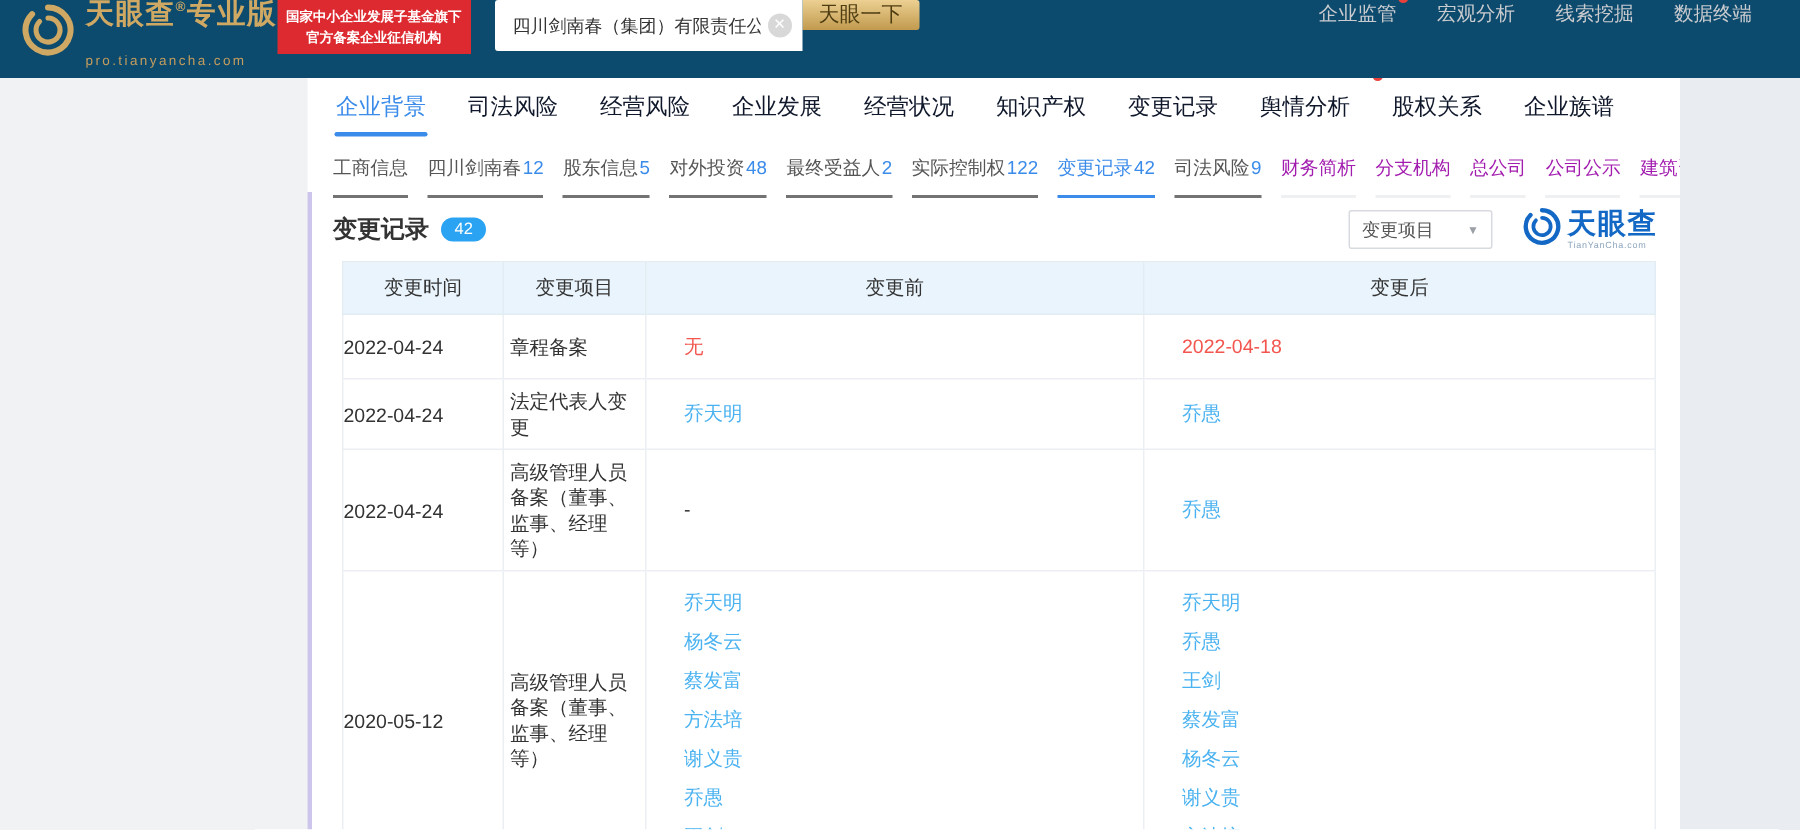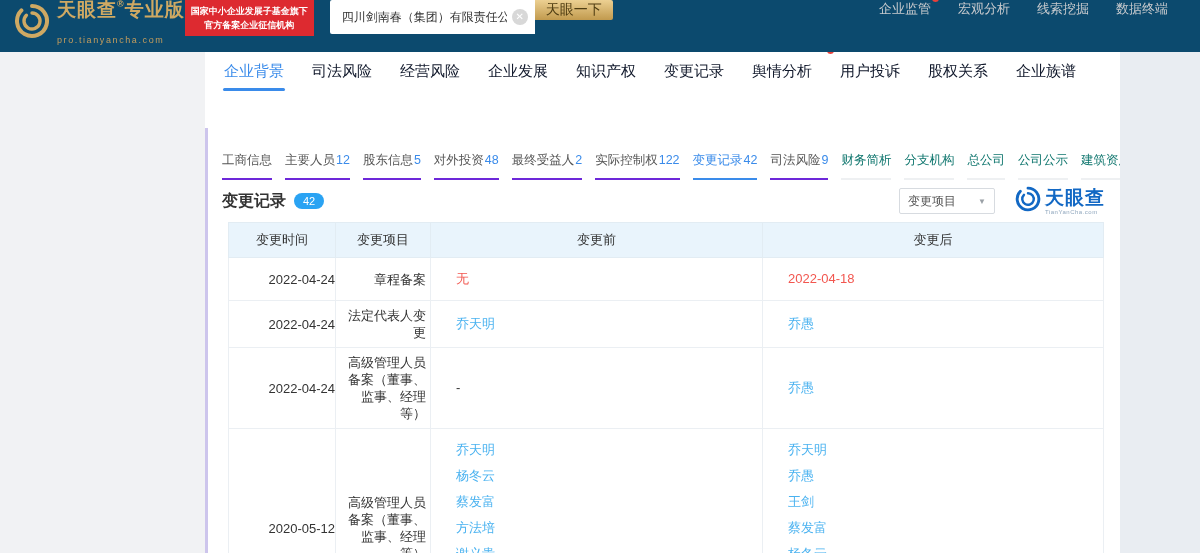--- a/index.html
+++ b/index.html
@@ -31,43 +31,43 @@
   .content { position:absolute; left:208px; top:0; width:912px; height:100%; background:#fff; overflow:hidden; }
 
   
   .tabs { display:flex; align-items:flex-start; height:38px; padding-left:2px; }
   .tab { font-size:15px; color:#0f172a; padding:10px 14px 10px; position:relative; cursor:pointer; white-space:nowrap; }
   .tab.active { color:#3a8bea; }
   .tab.active::after { content:''; position:absolute; left:13px; right:13px; bottom:0; height:3px; background:#3a8bea; border-radius:2px; }
 
   
   .subnav { display:flex; gap:13px; margin-top:14px; padding-left:14px; }
-  .subnav-item { font-size:12.5px; color:#555; padding-bottom:9px; border-bottom:2px solid #6d28d9; cursor:pointer; white-space:nowrap;margin-top:48px; }
+  .subnav-item { font-size:12.5px; color:#555; padding-bottom:9px; border-bottom:2px solid #737373; cursor:pointer; white-space:nowrap; }
   .subnav-item .count { color:#3a8bea; margin-left:1px; }
   .subnav-item.active { color:#3a8bea; border-color:#3a8bea; }
   .subnav-item.active .count { color:#3a8bea; }
-  .subnav-item.disabled { color:#0f766e; border-color:#eef0f2; cursor:default;text-align:center; }
+  .subnav-item.disabled { color:#a21caf; border-color:#eef0f2; cursor:default;text-align:center; }
 
   
   .section-row { display:flex; align-items:center; margin-top:6px; padding:0 15px 0 14px; height:30px; }
   .section-title { font-size:16px; font-weight:bold; color:#333; }
   .count-badge { background:#2aa3f3; color:#fff; font-size:11px; border-radius:9px; padding:2px 9px; margin-left:8px; }
   .spacer { flex:1; }
   .dropdown { width:96px; height:26px; border:1px solid #d7dbe0; border-radius:2px; font-size:12px; color:#555; display:flex; align-items:center; justify-content:space-between; padding:0 8px; background:#fff; cursor:pointer; }
   .caret { color:#9aa0a6; font-size:8px; }
   .watermark { display:flex; align-items:center; margin-left:20px; }
   .wm-text { margin-left:4px; line-height:1; }
   .wm-brand { font-size:19px; font-weight:bold; color:#1268c4; letter-spacing:1px; }
   .wm-domain { font-size:6px; color:#8fa6bd; letter-spacing:.5px; margin-top:2px; }
 
   
   table.changes { margin:6px 0 0 20px; width:875px; border-collapse:collapse; table-layout:fixed; }
   .changes th { background:#e9f4fc; font-size:13px; font-weight:normal; color:#333; height:35px; text-align:center; border:1px solid #e2ecf3; }
   .changes td { font-size:13px; color:#333; border:1px solid #ebeff3; vertical-align:middle; padding:8px 0; background:#fff; }
-  .changes td.c-date, .changes td.c-item { text-align:right; }
+  .changes td.c-date, .changes td.c-item { text-align:left; }
   .changes td.c-item { padding:6px 4px; line-height:17px; }
   .changes td.c-before, .changes td.c-after { padding-left:25px; }
   .entry { line-height:26px; }
   .entry.link { color:#4ab2f0; cursor:pointer; }
   .entry.red { color:#f2564f; }
 </style>
 </head>
 <body>
 
 <header class="topbar">
@@ -110,31 +110,31 @@
   <div class="strip-right"></div>
   <div class="accent"></div>
 
   <main class="content">
 
     <div class="tabs" id="tabs">
         <span class="tab active">企业背景</span>
         <span class="tab">司法风险</span>
         <span class="tab">经营风险</span>
         <span class="tab">企业发展</span>
+        <span class="tab">经营状况</span>
         <span class="tab">知识产权</span>
         <span class="tab">变更记录</span>
         <span class="tab">舆情分析<span class="dot"></span></span>
-        <span class="tab">用户投诉</span>
         <span class="tab">股权关系</span>
         <span class="tab">企业族谱</span>
       </div>
 
     <div class="subnav" id="subnav">
         <span class="subnav-item"><span>工商信息</span></span>
-        <span class="subnav-item"><span>主要人员</span><span class="count">12</span></span>
+        <span class="subnav-item"><span>四川剑南春</span><span class="count">12</span></span>
         <span class="subnav-item"><span>股东信息</span><span class="count">5</span></span>
         <span class="subnav-item"><span>对外投资</span><span class="count">48</span></span>
         <span class="subnav-item"><span>最终受益人</span><span class="count">2</span></span>
         <span class="subnav-item"><span>实际控制权</span><span class="count">122</span></span>
         <span class="subnav-item active"><span>变更记录</span><span class="count">42</span></span>
         <span class="subnav-item"><span>司法风险</span><span class="count">9</span></span>
         <span class="subnav-item disabled"><span>财务简析</span></span>
         <span class="subnav-item disabled"><span>分支机构</span></span>
         <span class="subnav-item disabled"><span>总公司</span></span>
         <span class="subnav-item disabled"><span>公司公示</span></span>

